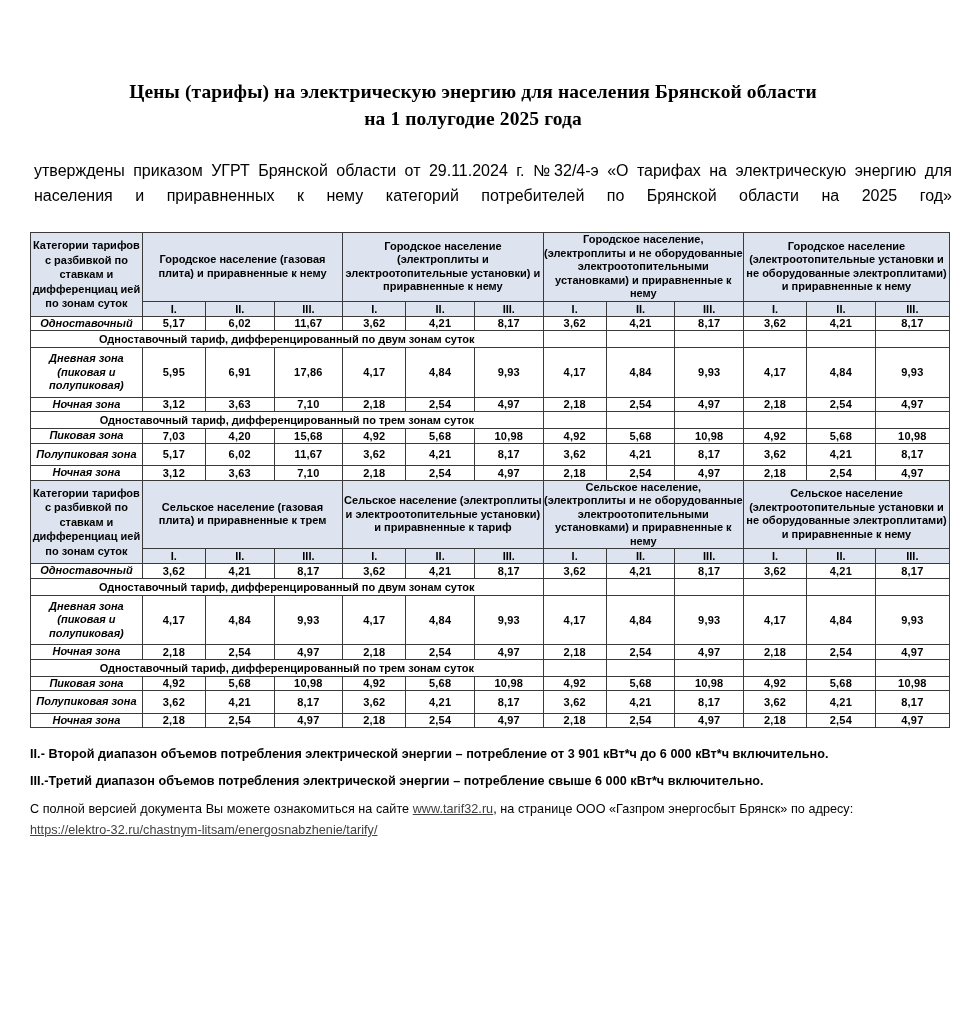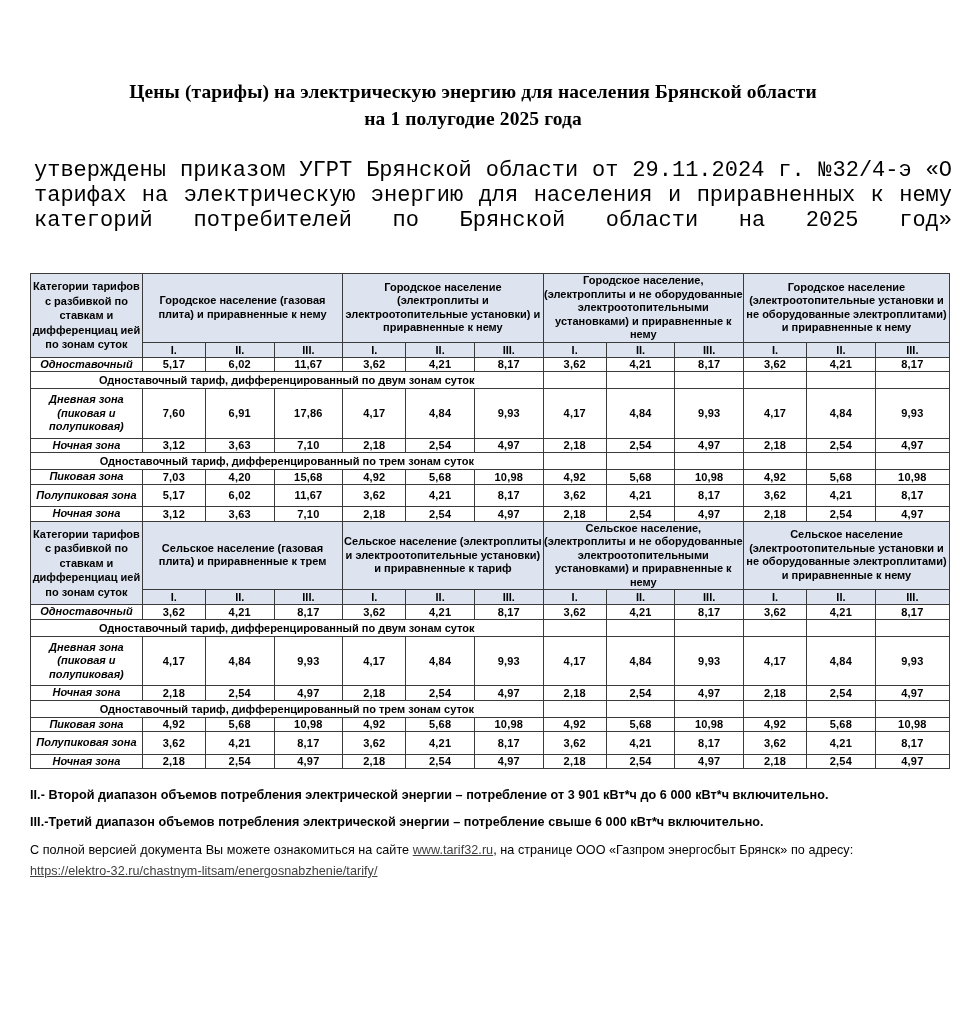--- a/index.html
+++ b/index.html
@@ -33,31 +33,31 @@
     font-size: 19.5px;
     line-height: 27px;
     margin: 0;
     letter-spacing: 0.1px;
   }
   .doc-title .line2 {
     display: block;
   }
 
   .intro {
-    font-family: Liberation Mono, monospace;
-    font-size: 22px;
+    font-family: Liberation Sans, sans-serif;
+    font-size: 16px;
     line-height: 25px;
     text-align: justify;
     text-align-last: justify;
     margin: 26px 22px 10px 34px;
   }
 
   
   .table-wrap {
-    margin: 40px 0 0 30px;
+    margin: 24px 0 0 30px;
     width: 915px;
   }
   table.tariffs {
     border-collapse: collapse;
     table-layout: fixed;
     width: 920px;
     border: 1.6px solid #2b2b2b;
   }
   table.tariffs td, table.tariffs th {
     border: 1px solid #3a3a3a;
@@ -227,21 +227,21 @@
           <td class="empty"></td>
           <td class="empty"></td>
           <td class="empty"></td>
           <td class="empty"></td>
           <td class="empty"></td>
           <td class="empty"></td>
         </tr>
 
         <tr class="tall">
           <td class="rowlabel">Дневная зона (пиковая и полупиковая)</td>
-          <td class="num">7,60</td>
+          <td class="num">5,95</td>
           <td class="num">6,91</td>
           <td class="num">17,86</td>
           <td class="num">4,17</td>
           <td class="num">4,84</td>
           <td class="num">9,93</td>
           <td class="num">4,17</td>
           <td class="num">4,84</td>
           <td class="num">9,93</td>
           <td class="num">4,17</td>
           <td class="num">4,84</td>

